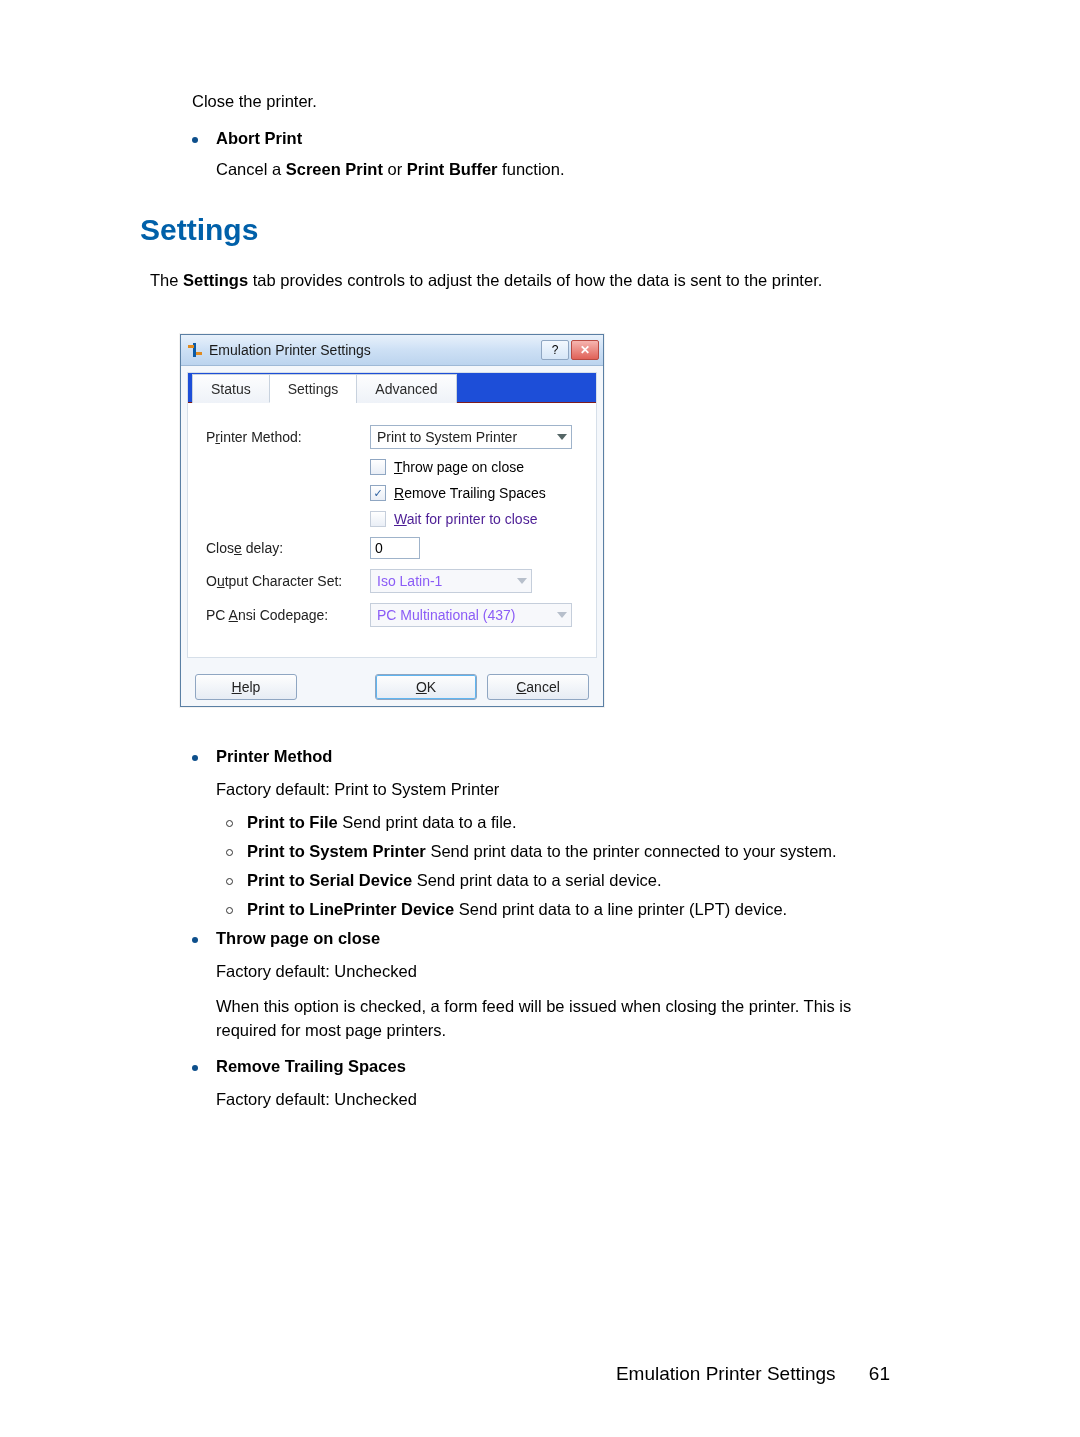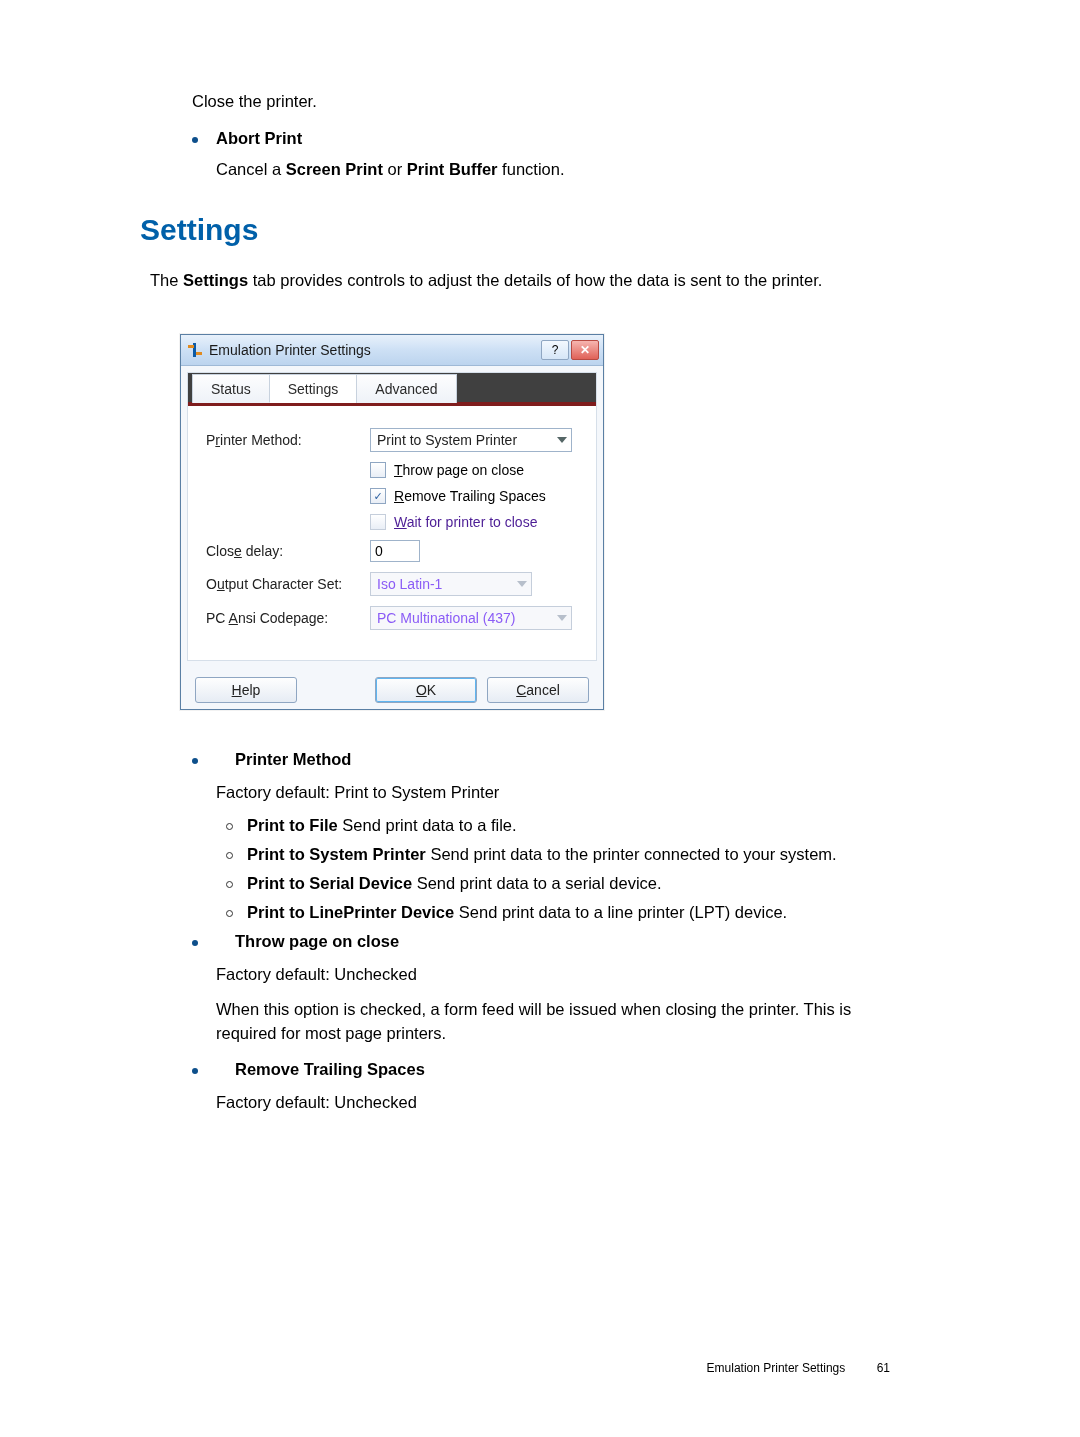--- a/index.html
+++ b/index.html
@@ -81,23 +81,23 @@
   .tb.close { background: linear-gradient(#f6b5b0,#e06258); border-color:#b84a42; color:#fff; font-weight:bold;}
   .win-body {
     background: #fff;
     margin: 6px;
     border: 1px solid #d6dfe9;
     padding-bottom: 14px;
     position: relative;
   }
   .tabs {
     display: flex;
-    border-bottom: 4px solid #7f1d1d;
+    border-bottom: 1px solid #7f1d1d;
     padding-left: 4px;
-    background: #404040;
+    background: #1d4ed8;
   }
   .tab {
     padding: 6px 18px 5px;
     border: 1px solid #c8d2de;
     border-bottom: none;
     margin-right: -1px;
     background: linear-gradient(#fdfdfe,#eef2f8);
     color: #2b2b2b;
     position: relative; top: 1px;
   }
@@ -155,27 +155,27 @@
     background: linear-gradient(#fefefe,#e6ecf4);
     display:flex; align-items:center; justify-content:center;
     padding: 0 16px; color:#222;
   }
   .btn.default {
     box-shadow: 0 0 0 1px #5fb5f0 inset;
   }
 
   
   .doc-list { margin-left: 42px; }
-  .doc-list .bullet-row { margin-bottom: 14px; gap: 19px; }
+  .doc-list .bullet-row { margin-bottom: 14px; }
   .sub-desc { margin-left: 24px; margin-bottom: 14px; }
 
   
   .footer {
-    position: absolute; bottom: 62px; right: 110px;
-    font-size: 12px;
+    position: absolute; bottom: 52px; right: 110px;
+    font-size: 19px;
   }
   .footer .pn { margin-left: 28px; }
 </style>
 </head>
 <body>
 
 <div class="page">
 
   <div class="intro-block">
     <div class="line-close-printer">Close the printer.</div>

